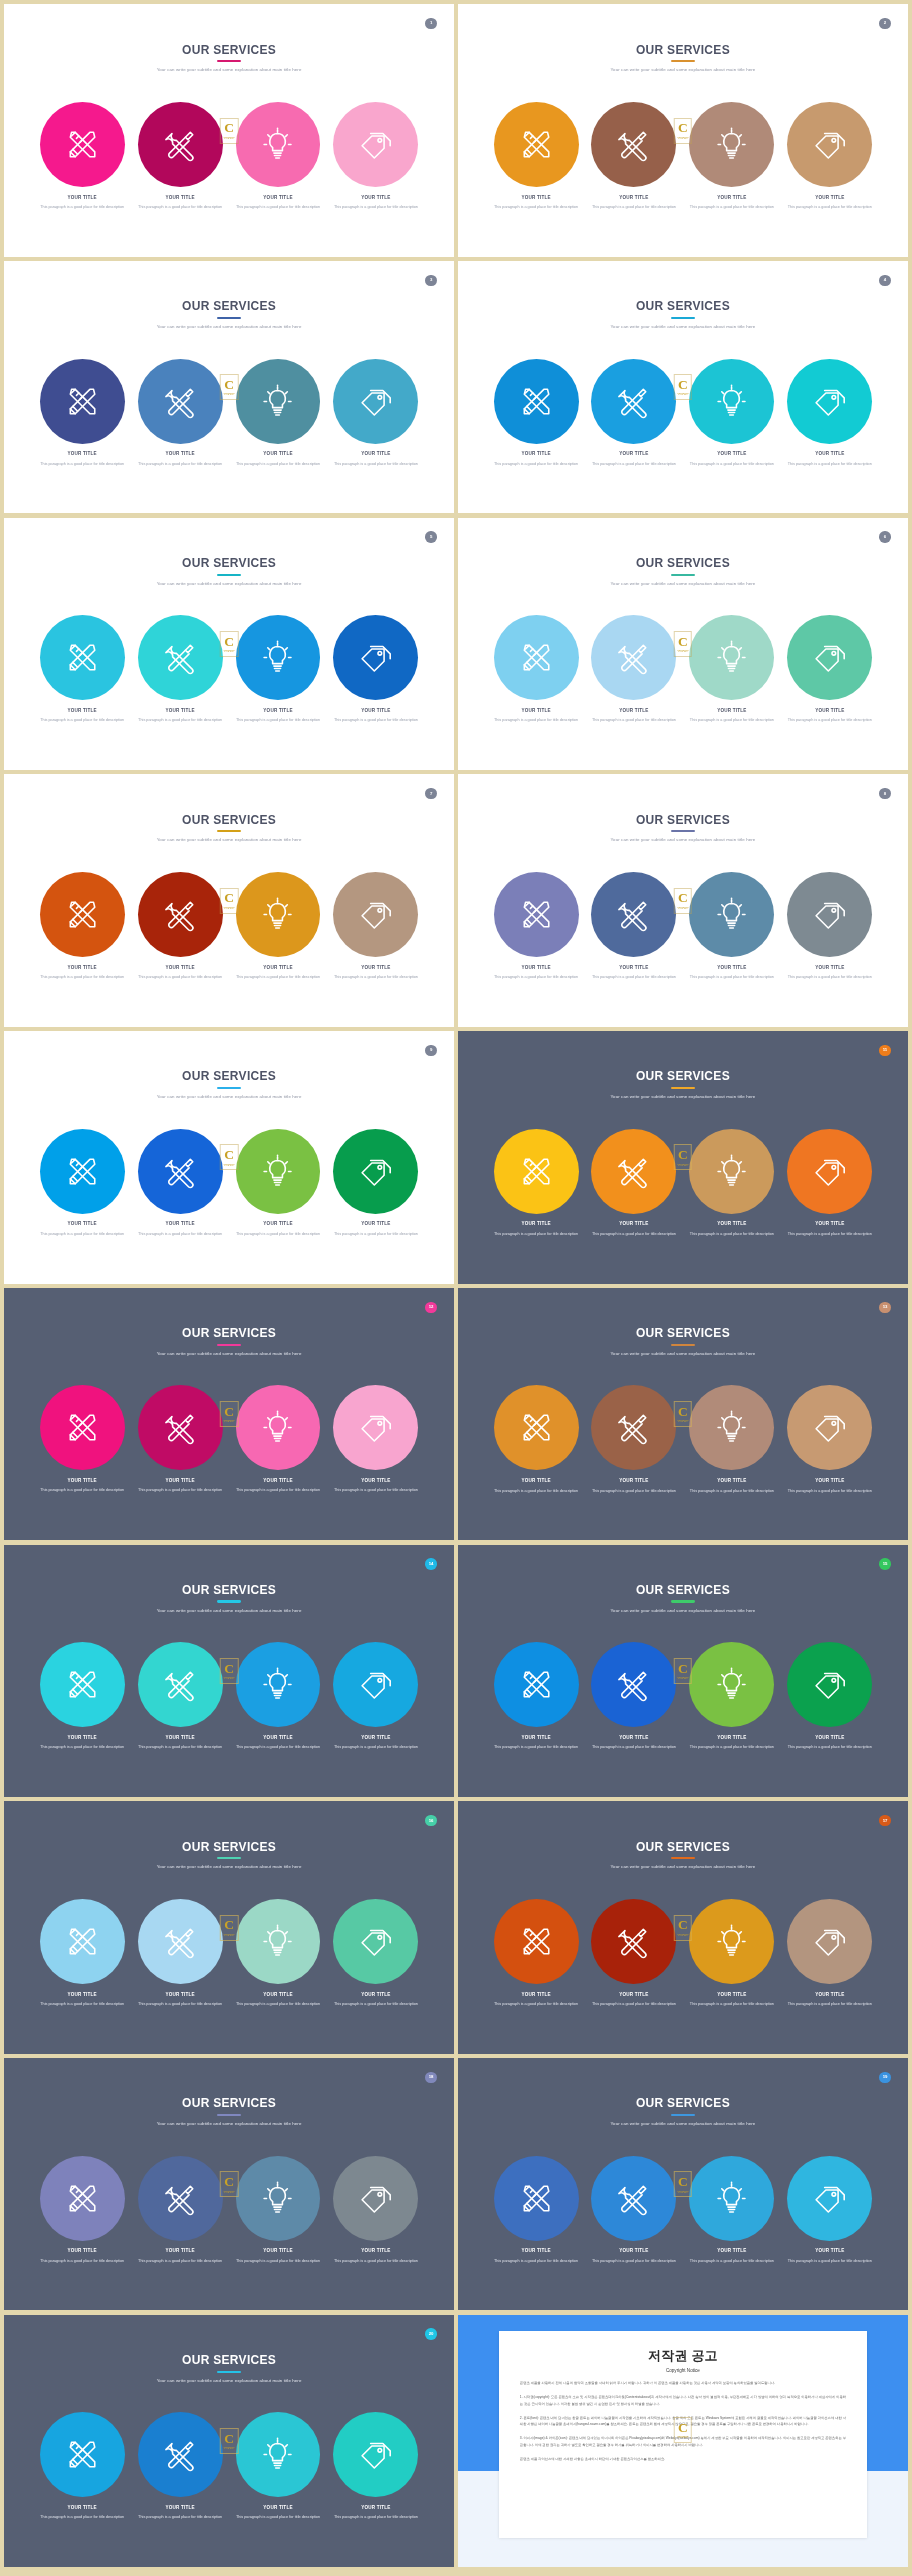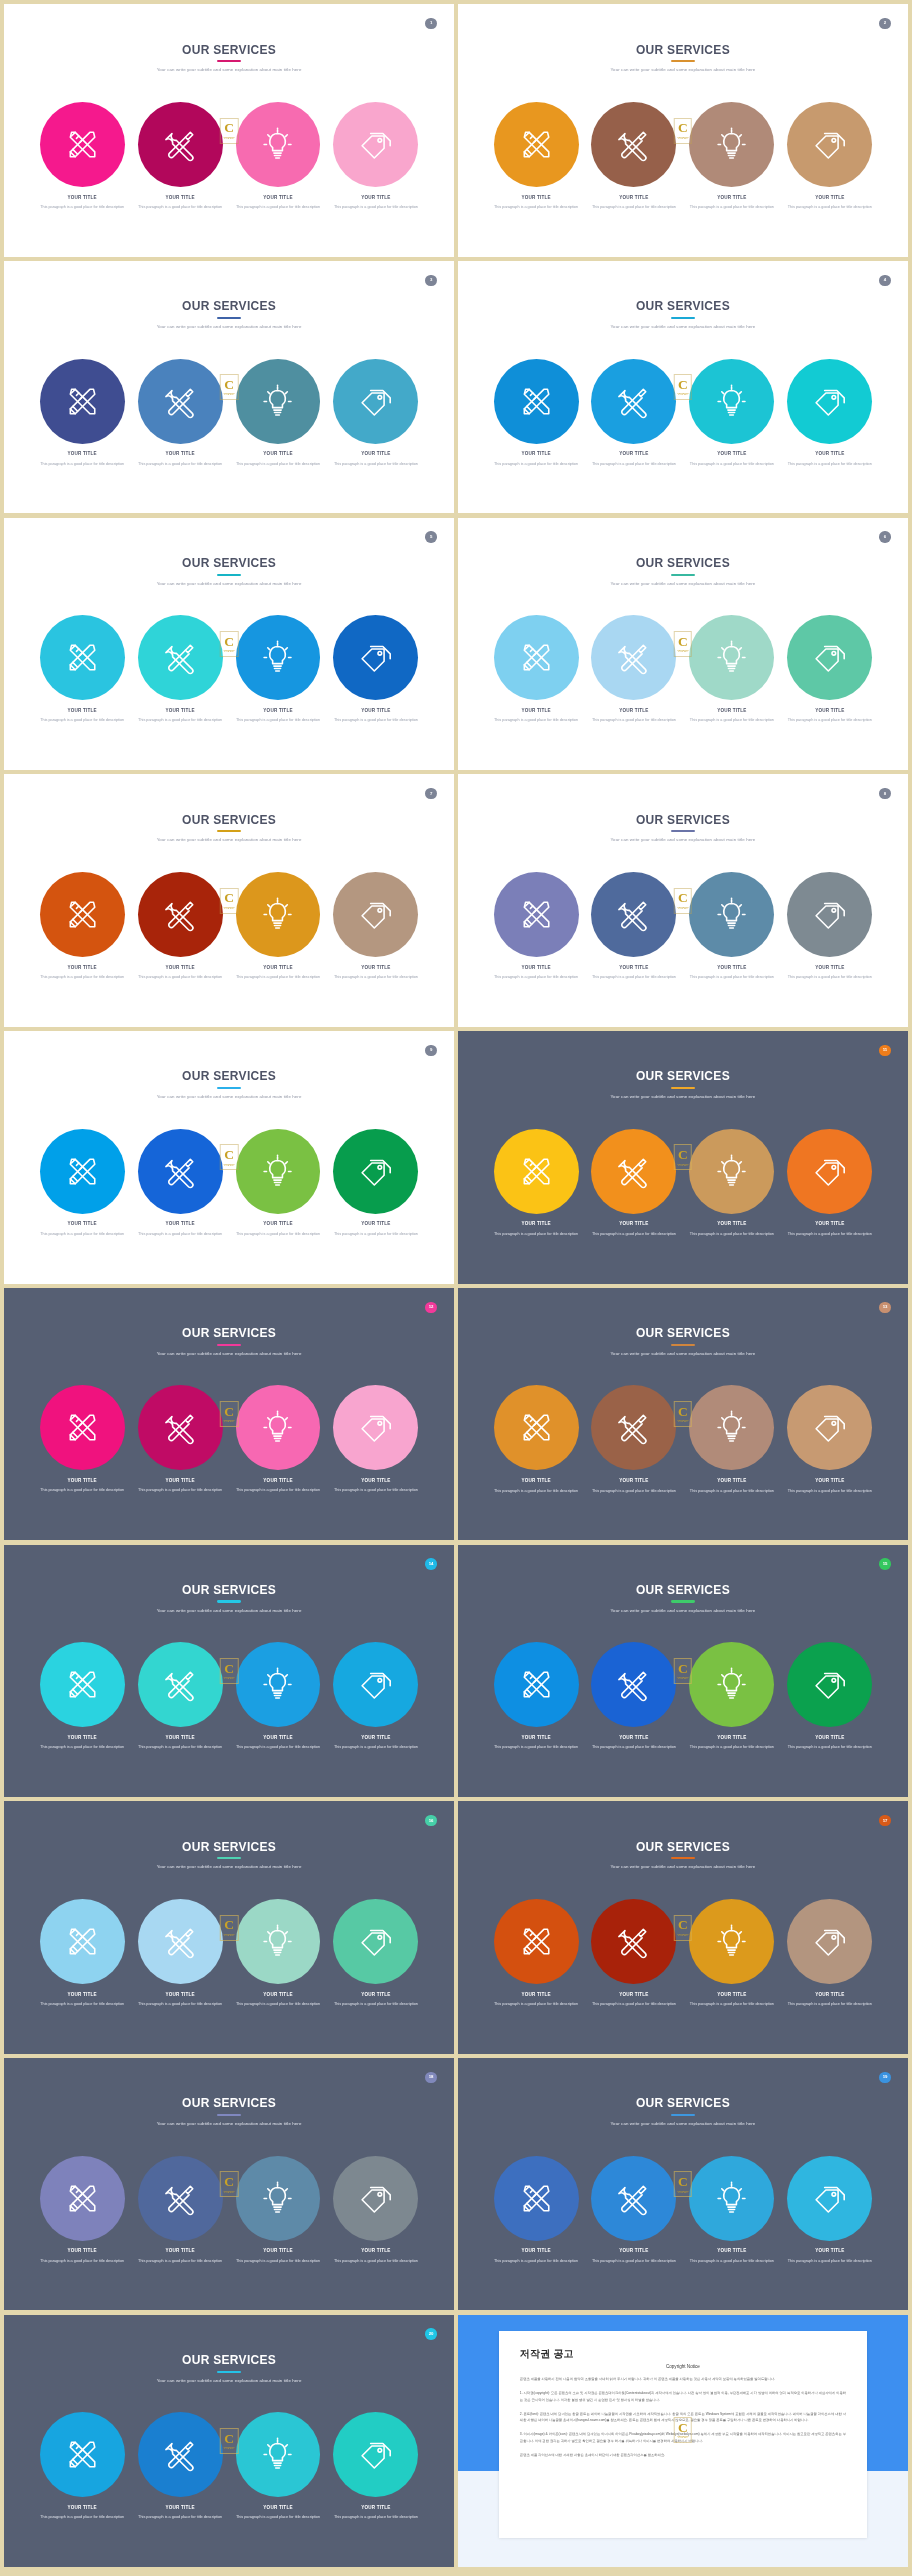--- a/index.html
+++ b/index.html
@@ -154,22 +154,22 @@
   .copy-card{
     position:relative;
     background:#ffffff;
     width:88%;
     height:94%;
     margin:0 auto;
     padding:4% 5%;
     box-shadow:0 0.7px 2.9px rgba(0,0,0,.12);
   }
   .copy-h1{
-    text-align:left;
-    font-size:10px;
+    text-align:center;
+    font-size:13px;
     font-weight:bold;
     color:#2b2b2b;
     letter-spacing:0.2px;
   }
   .copy-h2{
     text-align:center;
     font-size:4.6px;
     color:#3a3a3a;
     margin-top:2.9px;
   }

